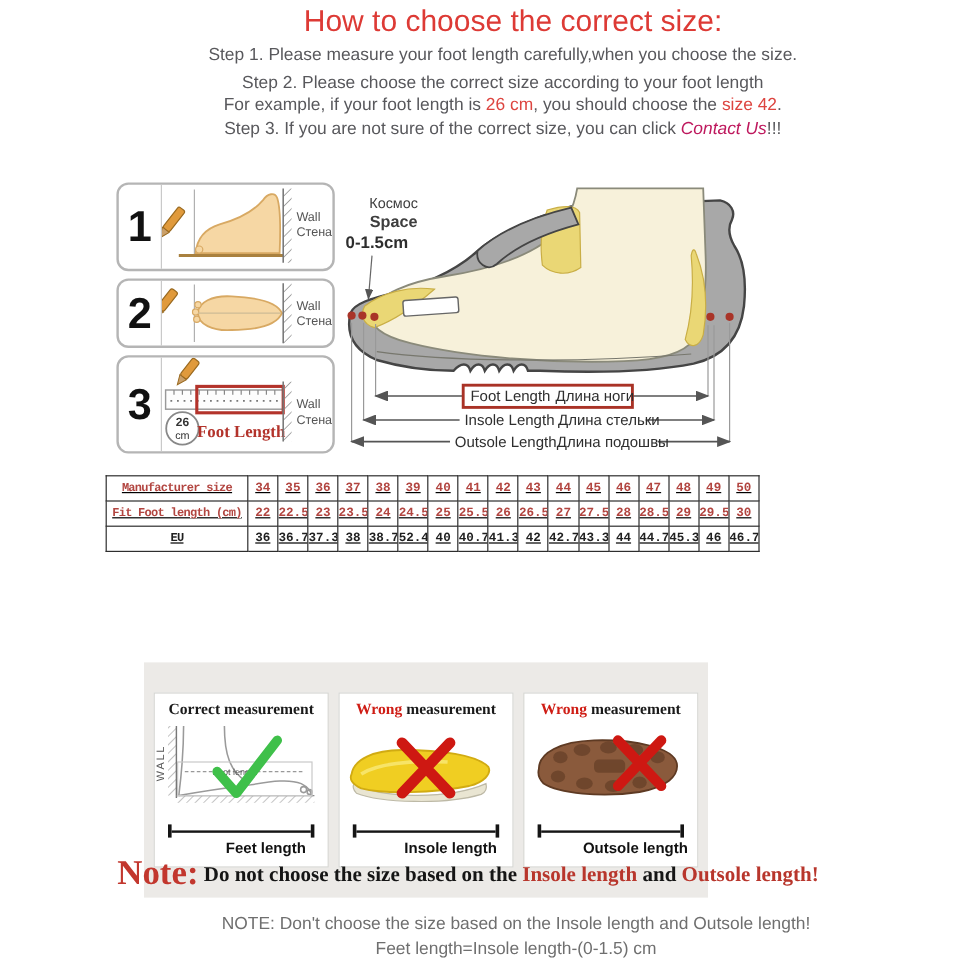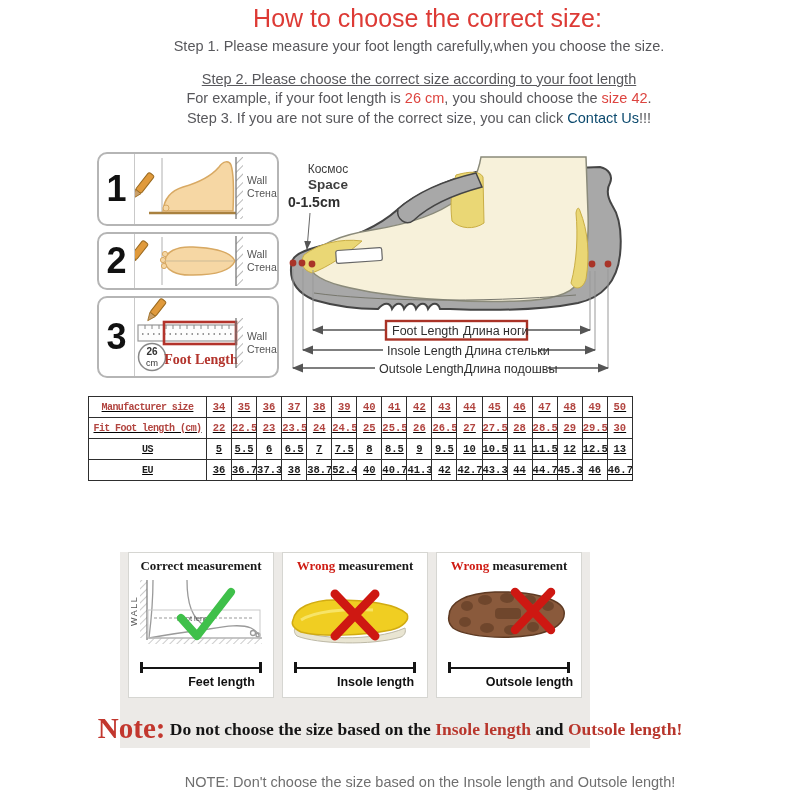--- a/index.html
+++ b/index.html
@@ -5,23 +5,23 @@
   html,body{margin:0;padding:0;background:#ffffff;}
   .page{position:relative;width:800px;height:800px;background:#fff;overflow:hidden;
         font-family:"Liberation Sans",sans-serif;padding-left:19px;}
 
   
   .title{position:absolute;top:4px;left:55px;width:745px;text-align:center;
          font-size:25px;color:#dd3a35;letter-spacing:0;}
   .intro{position:absolute;top:37px;left:46px;width:746px;text-align:center;
          font-size:14.5px;line-height:19.5px;color:#58585c;}
   .intro p{margin:0;}
-  .intro .gap{margin-top:13px;text-decoration:underline;}
+  .intro .gap{margin-top:3px;}
   .red-accent{color:#dd4540;}
-  .contact{color:#0c4a6e;cursor:pointer;}
+  .contact{color:#be185d;cursor:pointer;font-style:italic;}
 
   
   .steps-col{position:absolute;left:97px;top:152px;width:184px;}
   .stepbox{box-sizing:border-box;width:182px;background:#fff;border:2px solid #b5b5b5;
            border-radius:10px;display:flex;align-items:stretch;margin-bottom:6px;}
   .stepbox .num{width:36px;display:flex;align-items:center;justify-content:center;
                 font-size:36px;font-weight:bold;color:#111;border-right:1px solid #c9c9c9;}
   .stepbox .art{flex:1;position:relative;}
   .b1{height:74px;} .b2{height:58px;} .b3{height:82px;}
 
@@ -40,39 +40,39 @@
 
   
   .example-line{position:absolute;left:0;top:496px;width:720px;text-align:center;
                 font-family:"Liberation Serif",serif;font-weight:bold;
                 font-size:21px;color:#a8342c;}
   .example-line .big{font-size:28px;}
 
   
   .strip{position:absolute;left:120px;top:552px;width:470px;height:196px;background:#eceae7;
          display:flex;justify-content:center;gap:8px;padding:0;box-sizing:border-box;
-         align-items:flex-start;}
+         align-items:center;}
   .card{width:146px;height:146px;background:#fff;border:1px solid #d6d6d2;box-sizing:border-box;}
   .card .ctitle{text-align:center;font-family:"Liberation Serif",serif;font-weight:bold;
                 font-size:13px;color:#1a1a1a;padding-top:5px;height:20px;}
   .card .ctitle .bad{color:#cf1d15;}
   .card .cart{height:82px;}
   .bar{height:11px;border-left:3px solid #151515;border-right:3px solid #151515;
        position:relative;margin:2px 11px 2px;}
   .bar::before{content:"";position:absolute;top:4.5px;left:0;right:0;height:2.5px;background:#151515;}
   .caption{text-align:center;font-weight:bold;font-size:12.5px;color:#111;margin-top:2px;margin-left:41px;}
 
   
   .note-line{position:absolute;top:712px;left:0;width:780px;text-align:center;
              font-family:"Liberation Serif",serif;font-weight:bold;font-size:17.5px;color:#151515;}
   .note-line .lead{font-size:29px;color:#c2372e;vertical-align:-3px;margin-top:40px;}
   .note-line .nred{color:#b8362c;}
   .footer-note{position:absolute;top:760px;left:60px;width:740px;text-align:center;
                font-size:14.5px;line-height:21px;color:#6f6f6f;}
-  .footer-note p{margin:12px;}
+  .footer-note p{margin:0;}
 </style>
 </head>
 <body>
 
 <div class="page">
 
   <div class="title">How to choose the correct size:</div>
 
   <div class="intro">
     <p>Step 1. Please measure your foot length carefully,when you choose the size.</p>
@@ -278,40 +278,20 @@
           <td class="red">26.5</td>
           <td class="red">27</td>
           <td class="red">27.5</td>
           <td class="red">28</td>
           <td class="red">28.5</td>
           <td class="red">29</td>
           <td class="red">29.5</td>
           <td class="red">30</td>
         </tr>
         <tr>
-          <td class="lab black">US</td>
-          <td class="black">5</td>
-          <td class="black">5.5</td>
-          <td class="black">6</td>
-          <td class="black">6.5</td>
-          <td class="black">7</td>
-          <td class="black">7.5</td>
-          <td class="black">8</td>
-          <td class="black">8.5</td>
-          <td class="black">9</td>
-          <td class="black">9.5</td>
-          <td class="black">10</td>
-          <td class="black">10.5</td>
-          <td class="black">11</td>
-          <td class="black">11.5</td>
-          <td class="black">12</td>
-          <td class="black">12.5</td>
-          <td class="black">13</td>
-        </tr>
-        <tr>
           <td class="lab black">EU</td>
           <td class="black">36</td>
           <td class="black">36.7</td>
           <td class="black">37.3</td>
           <td class="black">38</td>
           <td class="black">38.7</td>
           <td class="black">52.4</td>
           <td class="black">40</td>
           <td class="black">40.7</td>
           <td class="black">41.3</td>

